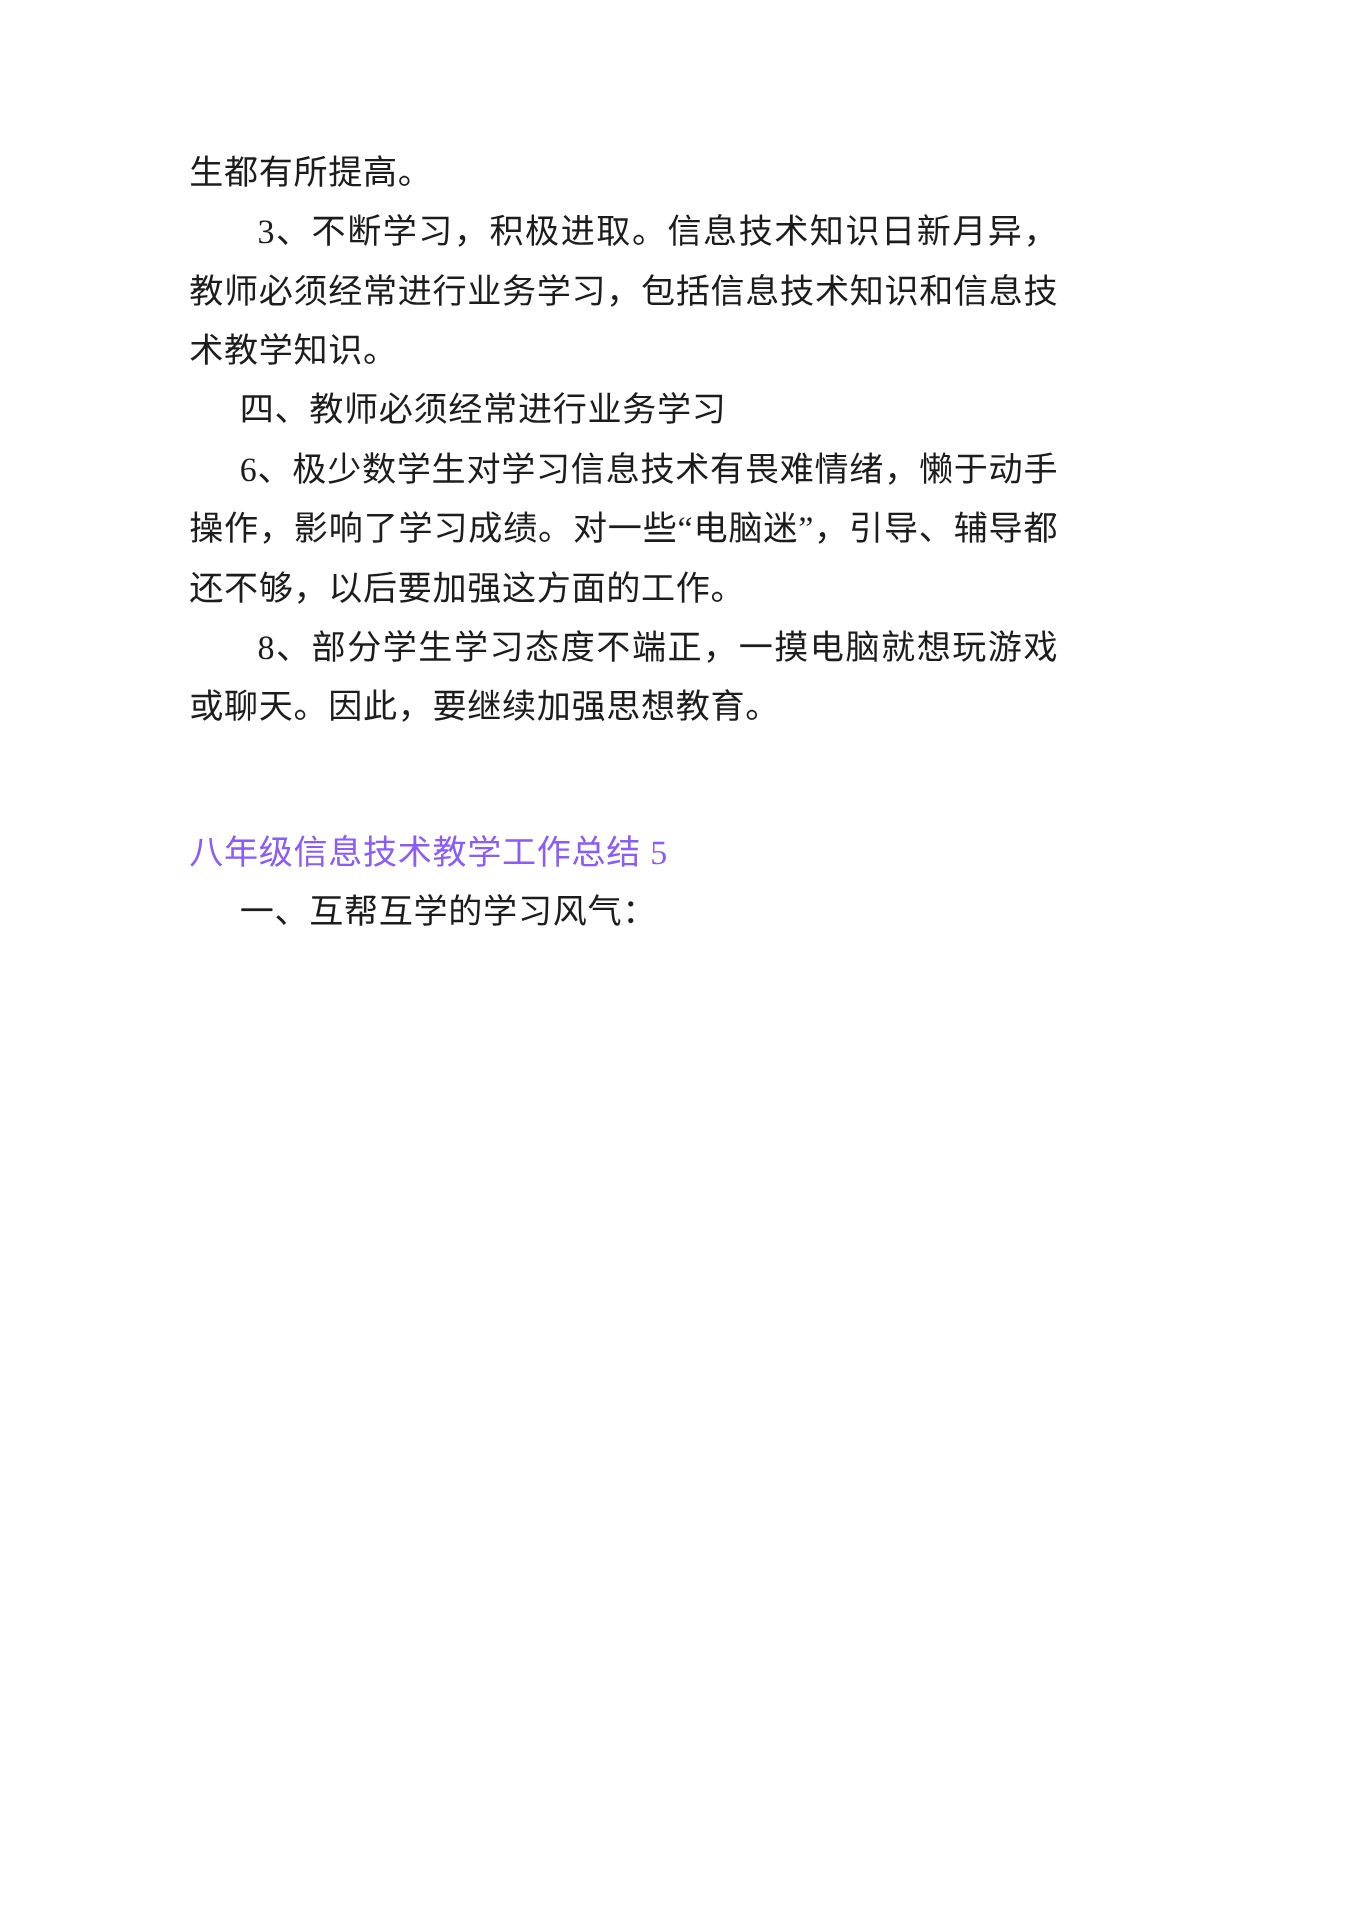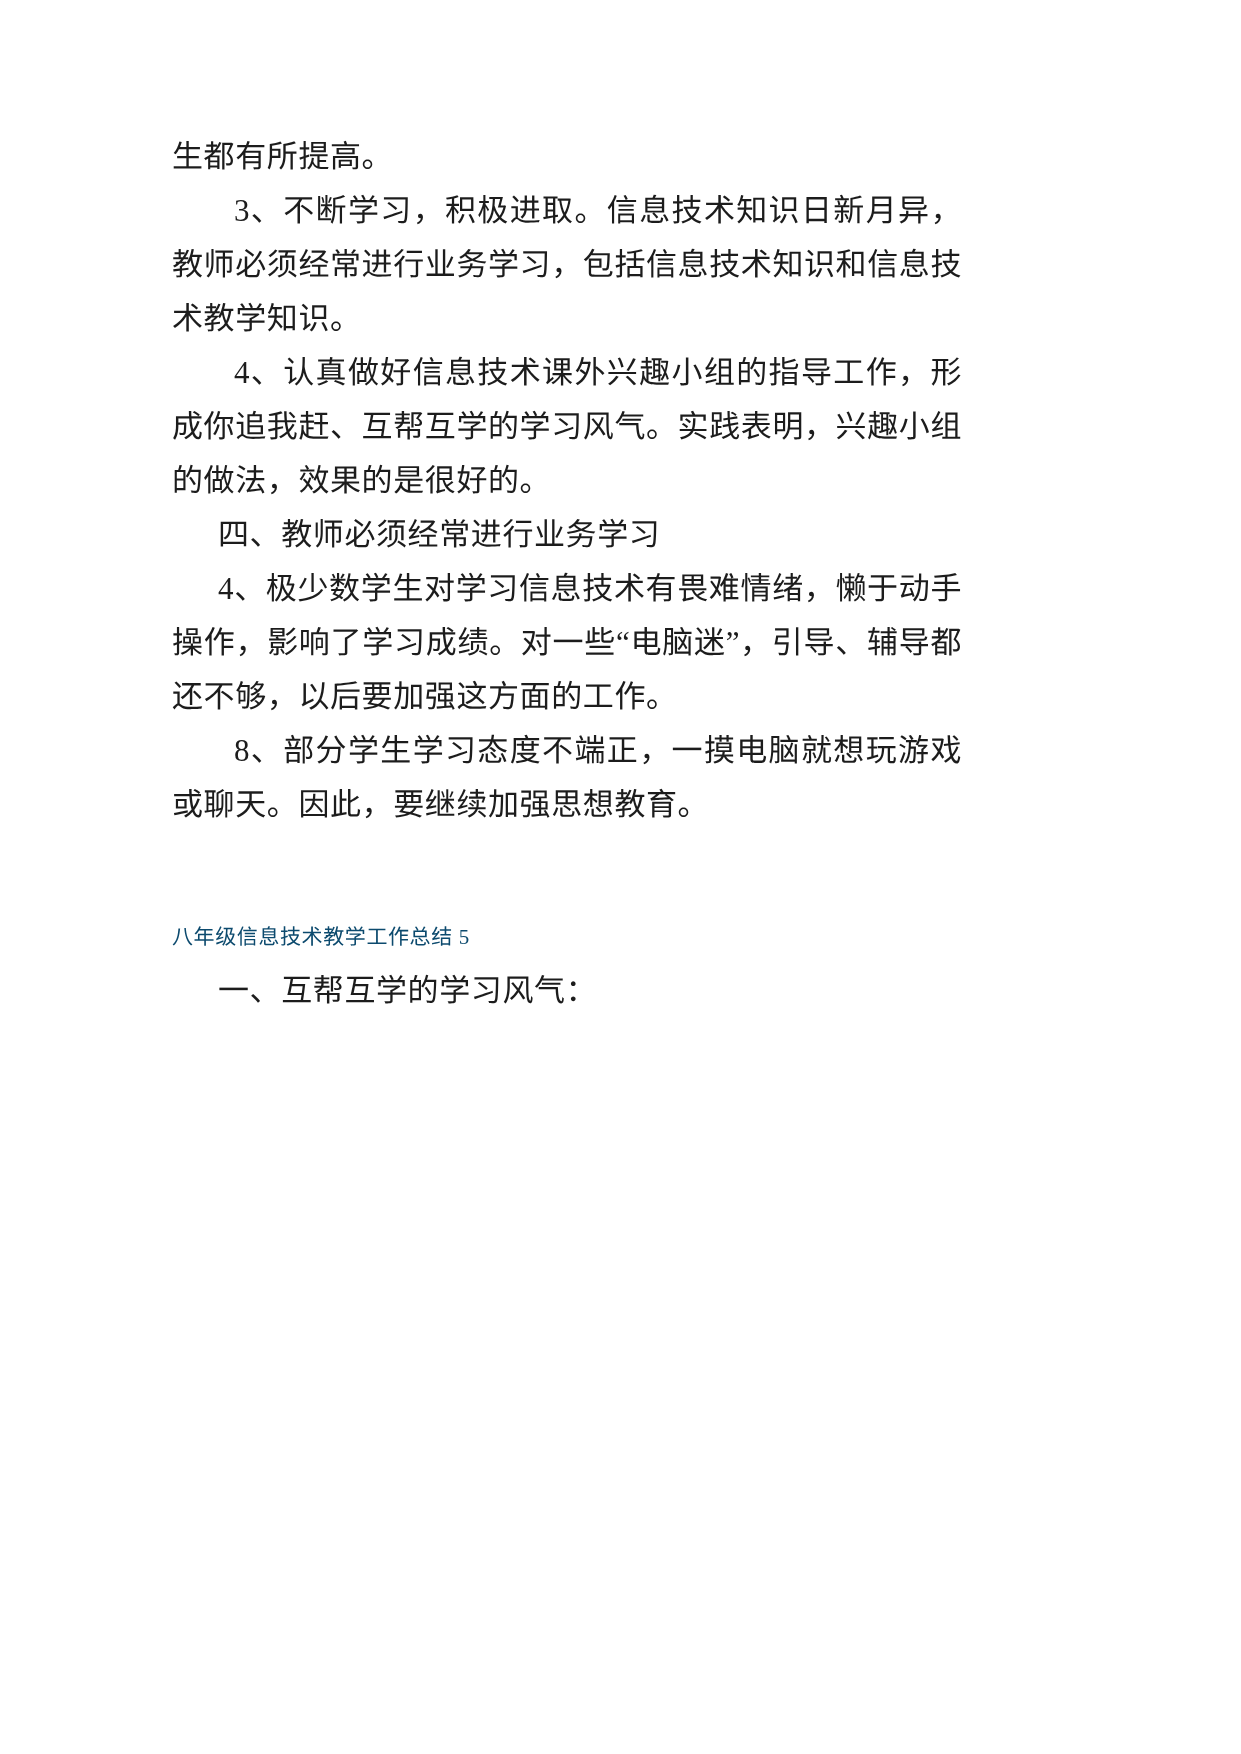--- a/index.html
+++ b/index.html
@@ -38,42 +38,41 @@
     font-family: Liberation Serif, serif;
   }
   p.indent-half {
     text-indent: 46px;
   }
   .gap-large {
     height: 78px;
   }
   .heading {
     margin: 0;
-    font-size: 21px;
+    font-size: 31px;
     line-height: 54px;
     letter-spacing: 0.6px;
-    color: #0c4a6e;
+    color: #8b5cf6;
     font-weight: 500;
   }
 </style>
 </head>
 <body>
 
 <div class="page">
   <div class="content">
 
     <p class="">生都有所提高。</p>
 
     <p class="indent">3、不断学习，积极进取。信息技术知识日新月异，教师必须经常进行业务学习，包括信息技术知识和信息技术教学知识。</p>
 
-    <p class="indent">4、认真做好信息技术课外兴趣小组的指导工作，形成你追我赶、互帮互学的学习风气。实践表明，兴趣小组的做法，效果的是很好的。</p>
 
     <p class="indent-half">四、教师必须经常进行业务学习</p>
 
-    <p class="indent-half">4、极少数学生对学习信息技术有畏难情绪，懒于动手操作，影响了学习成绩。对一些“电脑迷”，引导、辅导都还不够，以后要加强这方面的工作。</p>
+    <p class="indent-half">6、极少数学生对学习信息技术有畏难情绪，懒于动手操作，影响了学习成绩。对一些“电脑迷”，引导、辅导都还不够，以后要加强这方面的工作。</p>
 
 
     <p class="indent">8、部分学生学习态度不端正，一摸电脑就想玩游戏或聊天。因此，要继续加强思想教育。</p>
 
     <div class="gap-large"></div>
 
     <p class="heading">八年级信息技术教学工作总结 5</p>
 
     <p class="indent-half">一、互帮互学的学习风气：</p>
 

